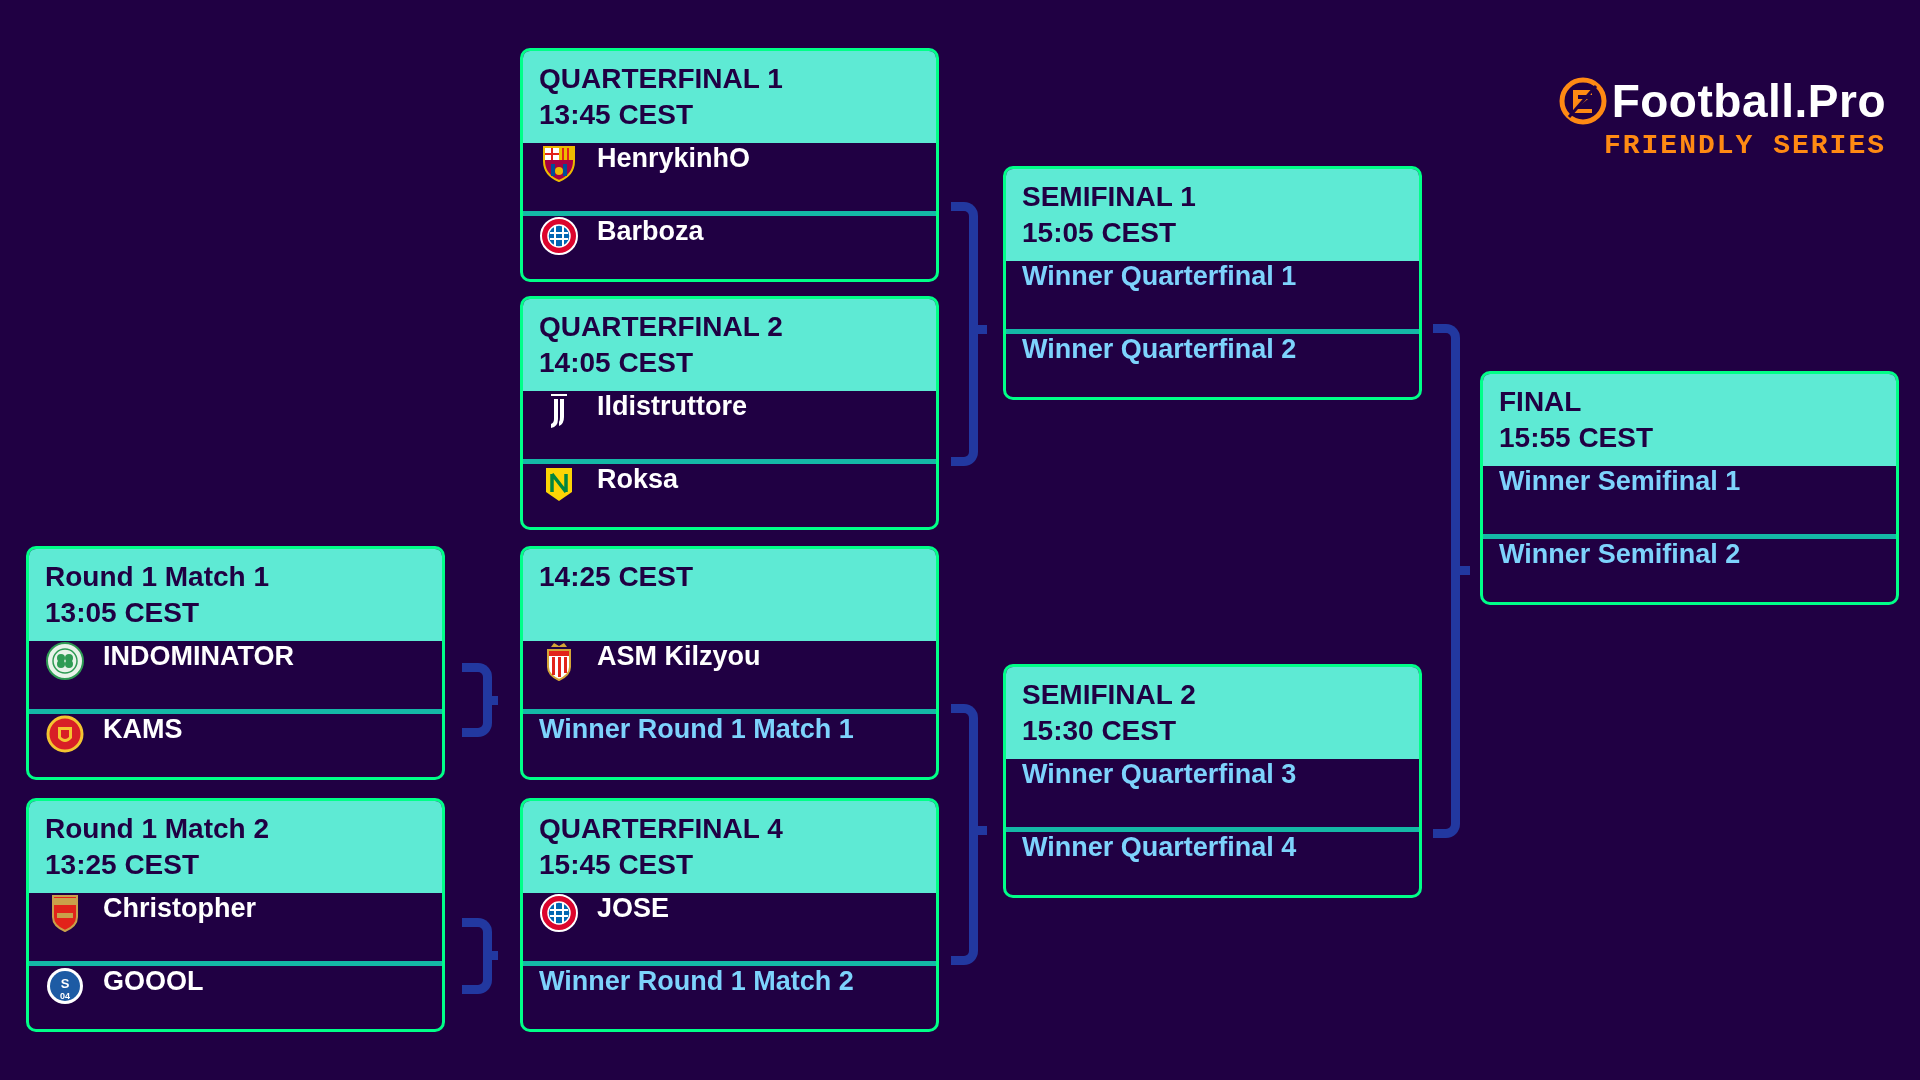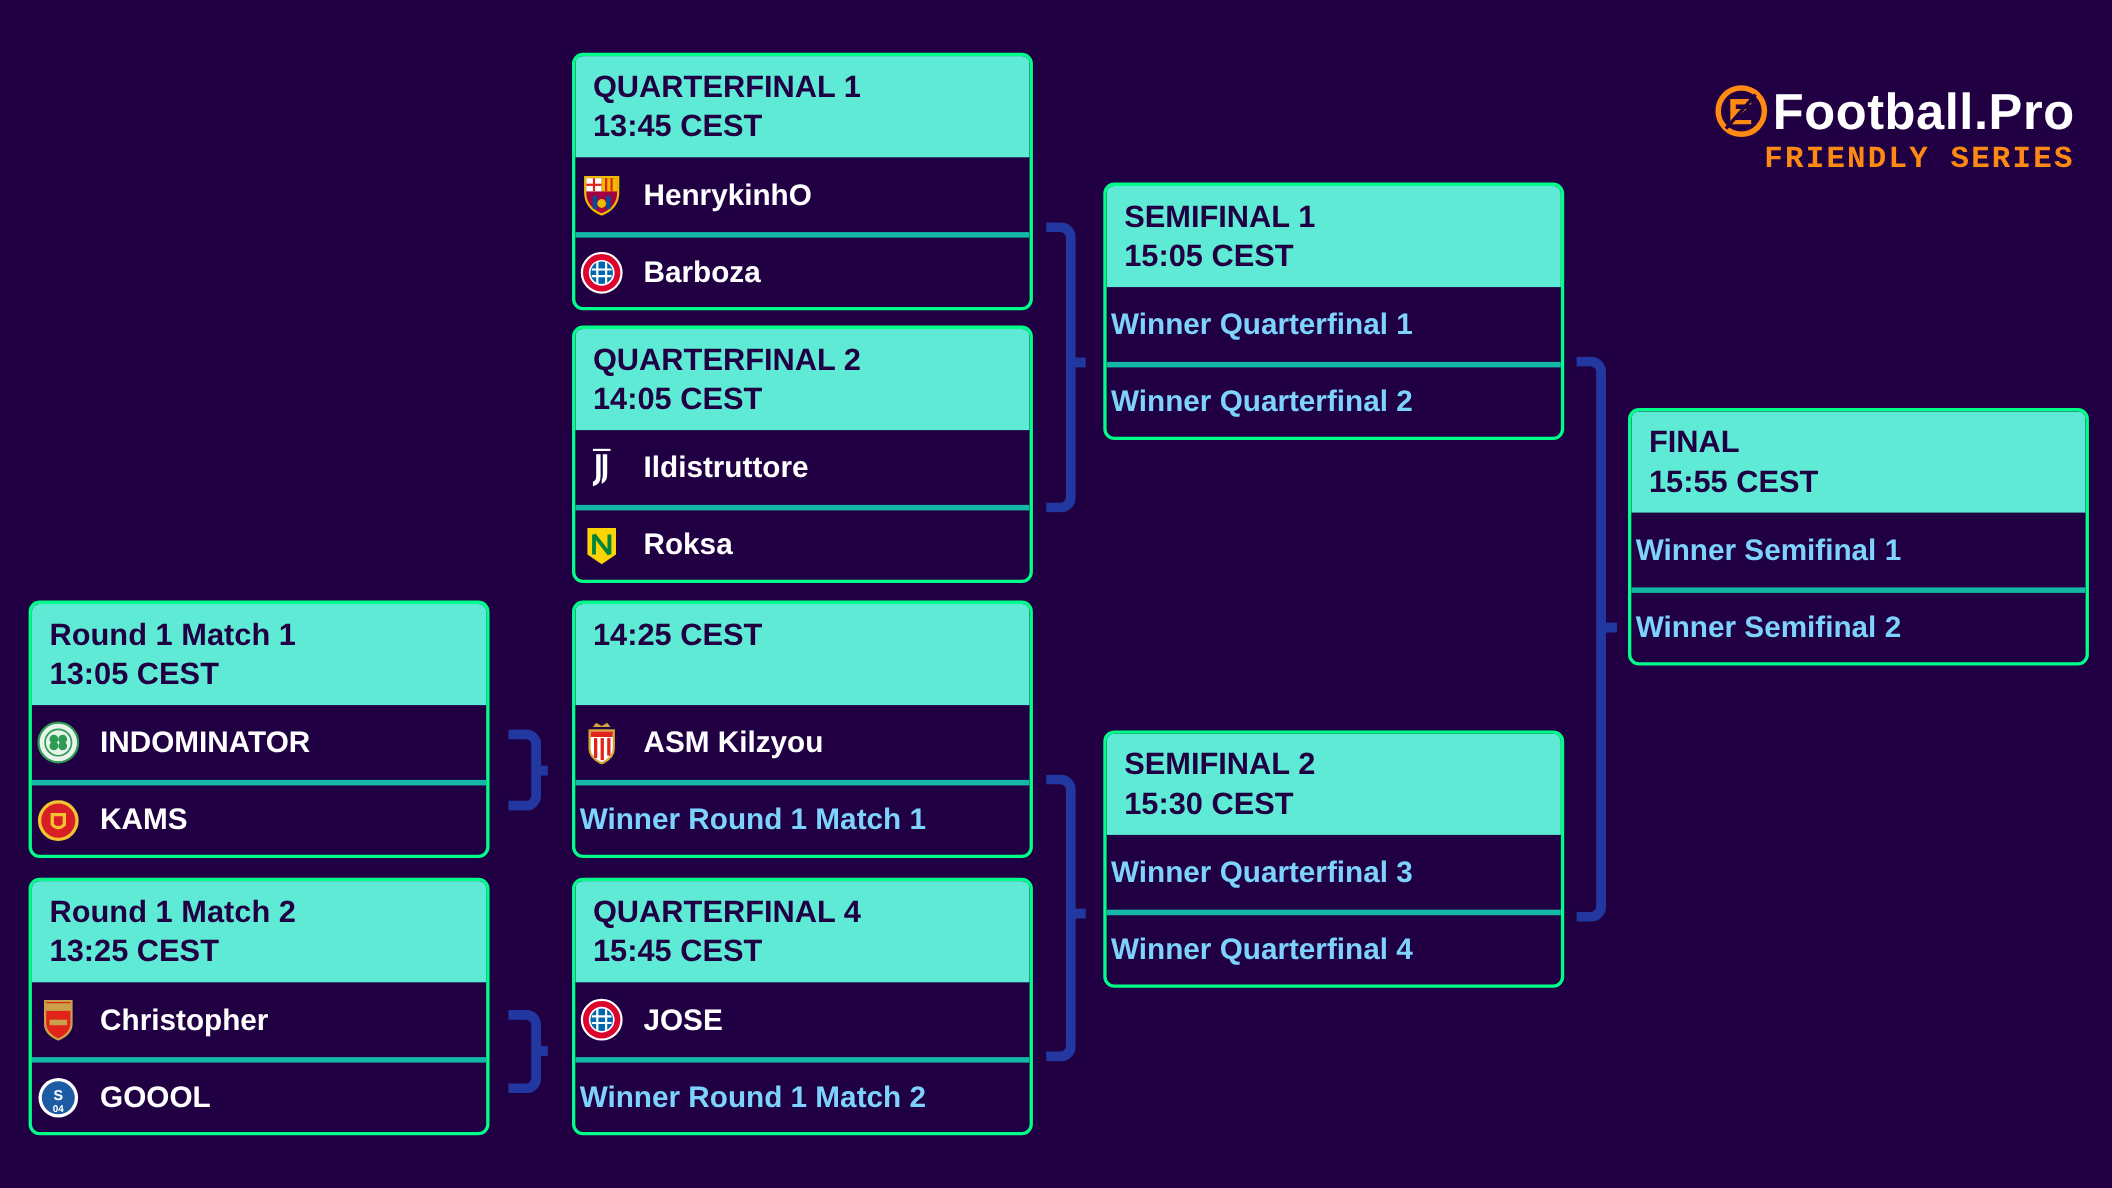--- a/index.html
+++ b/index.html
@@ -13,22 +13,22 @@
     border:3px solid #00ff88; border-radius:10px; background:#200043;
     overflow:hidden;
   }
   .match .hdr {
     background:#5eead4; color:#200043; font-weight:bold;
     font-size:28px; line-height:36px; padding:10px 0 10px 16px;
     height:92px; box-sizing:border-box;
   }
   .match .hdr div { white-space:nowrap; }
   .match .row {
-    height:68px; box-sizing:border-box; display:flex; align-items:center;
-    padding-left:4px; font-weight:bold; font-size:27px; color:#ffffff;
+    height:68px; box-sizing:border-box; display:flex; 
+    padding-left:16px; font-weight:bold; font-size:27px; color:#ffffff;
   }
   .match .row + .row { border-top:5px solid #14b8a6; }
   .match .row.placeholder { color:#7dd3fc; }
   .crest {
     width:40px; height:40px; margin-right:18px; flex:0 0 40px;
     display:flex; align-items:center; justify-content:center;
   }
   .bracket {
     position:absolute; border:9px solid #2238a0; border-left:none;
     border-radius:0 14px 14px 0; box-sizing:border-box;

